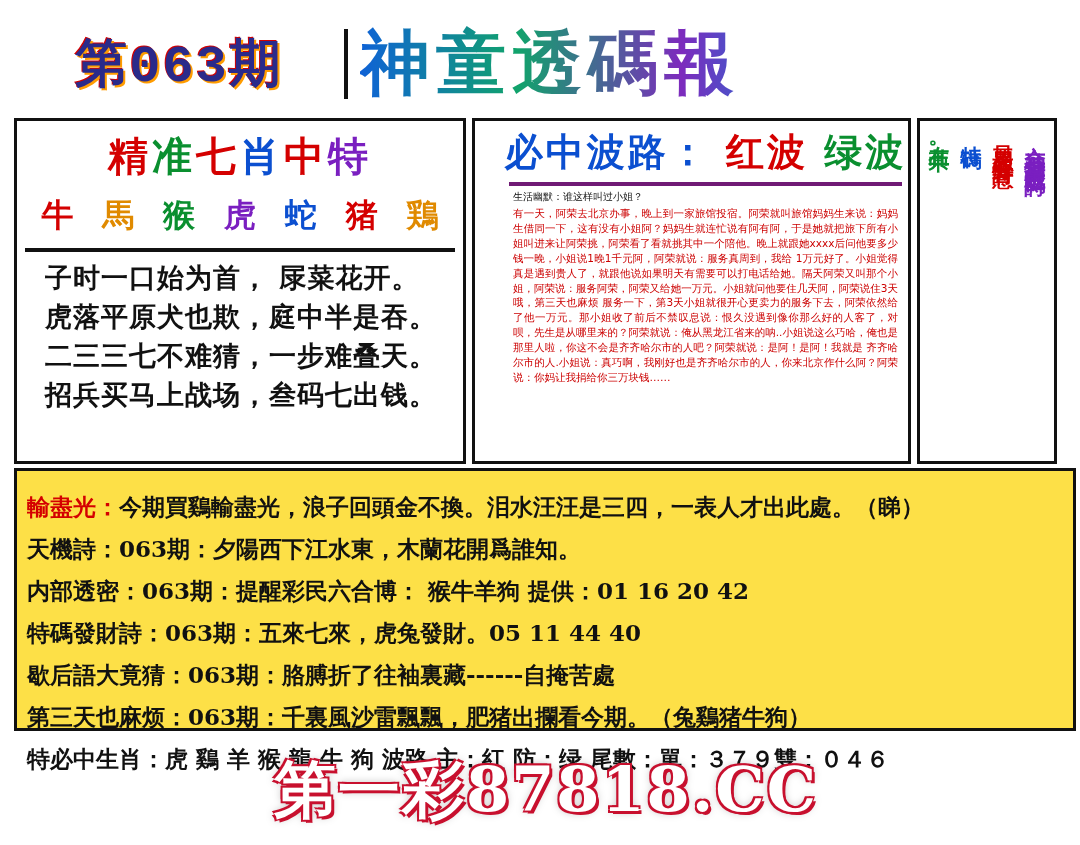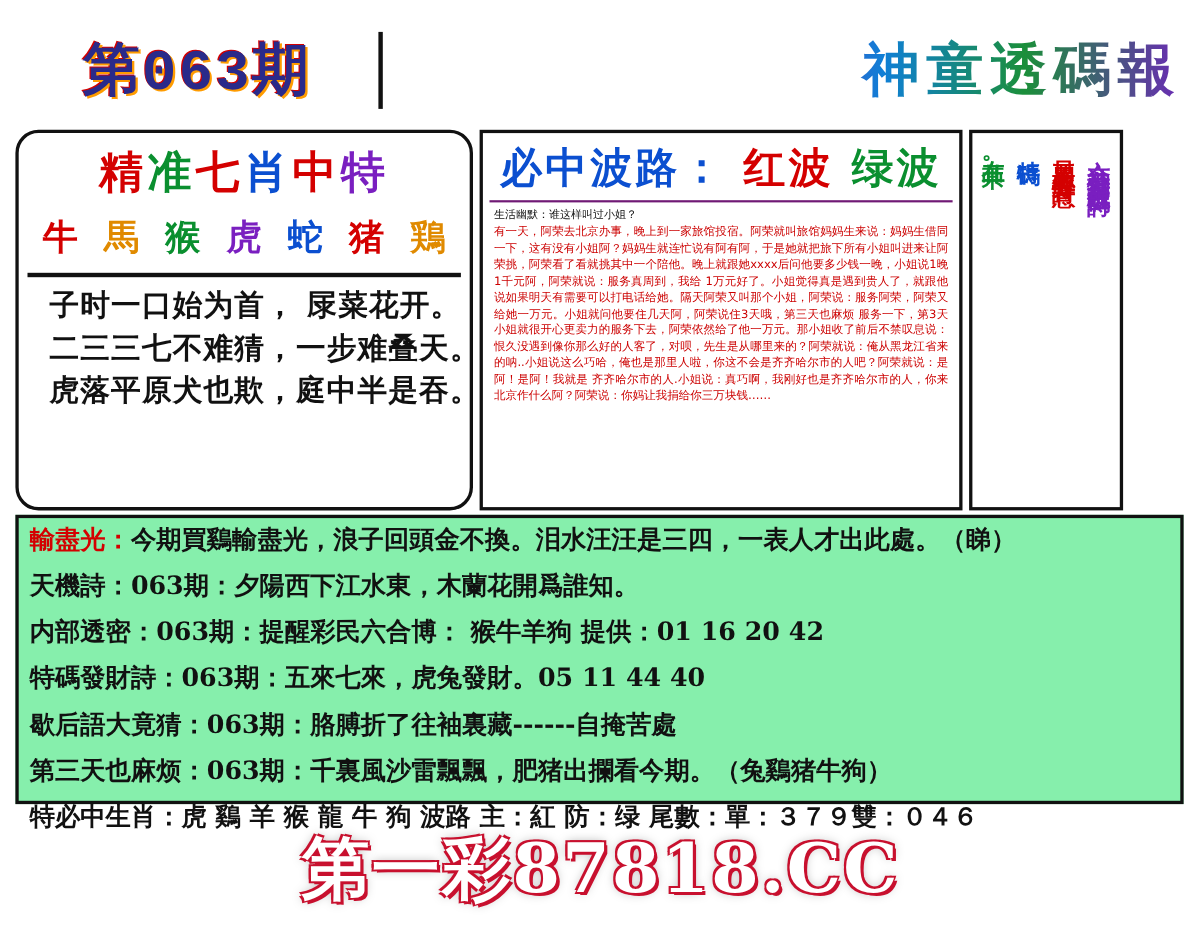--- a/index.html
+++ b/index.html
@@ -26,37 +26,37 @@
     font-family:Liberation Mono, monospace;
     font-weight:bold;font-size:52px;
     color:#2a2a8a;
     text-shadow:2px 2px 0 #ff9c00, -1px -1px 0 #d40000;
     letter-spacing:2px;
   }
   .hdr-sep{
     width:4px;height:70px;background:#111;margin:0 12px 0 0;
   }
   .title{
-    flex:1;text-align:right;
-    font-family:"DejaVu Serif","Liberation Serif",serif;
-    font-weight:bold;font-size:52px;
+    flex:1;text-align:left;
+    font-family:"DejaVu Serif","Liberation Serif",serif;
+    font-weight:bold;font-size:70px;
     letter-spacing:6px;
     background:linear-gradient(90deg,#0f62d6 0%,#11a36b 22%,#7d2bbd 45%,#0f7fd6 62%,#1b8f3a 80%,#6b2bb5 100%);
     -webkit-background-clip:text;background-clip:text;color:transparent;
     -webkit-text-fill-color:transparent;
     text-shadow:none;
   }
   
   .panels{
     position:absolute;left:8px;top:112px;width:1062px;height:346px;
     display:flex;gap:6px;
   }
   .panel{border:3px solid #111;box-sizing:border-box;background:#fff;}
-  .panel-left{width:416px;position:relative;border-radius:21px;}
-  .panel-mid{width:439px;position:relative;}
+  .panel-left{width:452px;position:relative;}
+  .panel-mid{width:439px;position:relative;padding-left:28px;}
   .panel-right{width:140px;position:relative;}
 
   .pl-title{
     text-align:center;font-family:"DejaVu Serif","Liberation Serif",serif;
     font-weight:bold;font-size:40px;margin-top:8px;letter-spacing:4px;
   }
   .pl-title span:nth-child(1){color:#d40000;}
   .pl-title span:nth-child(2){color:#0a8f2f;}
   .pl-title span:nth-child(3){color:#d40000;}
   .pl-title span:nth-child(4){color:#0b4fd0;}
@@ -93,21 +93,21 @@
     font-family:"DejaVu Serif","Liberation Serif",serif;
     font-weight:bold;font-size:38px;letter-spacing:3px;
     white-space:nowrap;
   }
   .pm-title .c1{color:#0b4fd0;}
   .pm-title .c2{color:#d40000;}
   .pm-title .c3{color:#0a8f2f;}
 
   .pm-body{
     margin:4px 6px 6px 6px;
-    border-top:2px solid #701a75;
+    border-top:4px solid #701a75;
     padding:4px 4px 0 4px;
     height:248px;overflow:hidden;
   }
   .pm-lead{font-size:10px;color:#111;margin-bottom:2px;}
   .pm-text{
     font-size:10.5px;line-height:1.42;color:#cc0000;
     text-align:justify;
   }
 
   .pr-inner{
@@ -120,22 +120,22 @@
     font-weight:bold;letter-spacing:3px;
   }
   .vcol.c-green{color:#0a8f2f;font-size:21px;}
   .vcol.c-purple{color:#7a1fc0;font-size:21px;}
   .vcol.c-red{color:#d40000;font-size:21px;}
   .vcol.c-blue{color:#0b4fd0;font-size:21px;}
 
   
   .bottom{
     position:absolute;left:8px;top:462px;width:1062px;height:263px;
-    border:3px solid #111;box-sizing:border-box;background:#86efac;
-    padding:8px 10px 0 10px;
+    border:3px solid #111;box-sizing:border-box;background:#fde047;
+    padding:24px 10px 0 10px;
   }
   .brow{
     font-family:"DejaVu Serif","Liberation Serif",serif;
     font-weight:bold;font-size:23px;color:#111;
     line-height:1.0;
     margin-bottom:19px;white-space:nowrap;
   }
   .brow .lbl{color:#111;}
   .brow .red{color:#d40000;}
 
@@ -176,22 +176,23 @@
         <span>馬</span>
         <span>猴</span>
         <span>虎</span>
         <span>蛇</span>
         <span>猪</span>
         <span>鶏</span>
       </div>
       <div class="pl-rule"></div>
       <div class="pl-lines">
         <div class="pl-line">子时一口始为首，  㞗菜花开。</div>
+        <div class="pl-line">虎落平原犬也欺，庭中半是吞。</div>
         <div class="pl-line">二三三七不难猜，一步难叠天。</div>
-        <div class="pl-line">虎落平原犬也欺，庭中半是吞。</div>
+        <div class="pl-line">招兵买马上战场，叁码七出钱。</div>
       </div>
     </div>
 
     <div class="panel panel-mid">
       <div class="pm-title">
         <span class="c1">必中波路：</span>
         <span class="c2">红波</span>
         <span class="c3">绿波</span>
       </div>
       <div class="pm-body">

